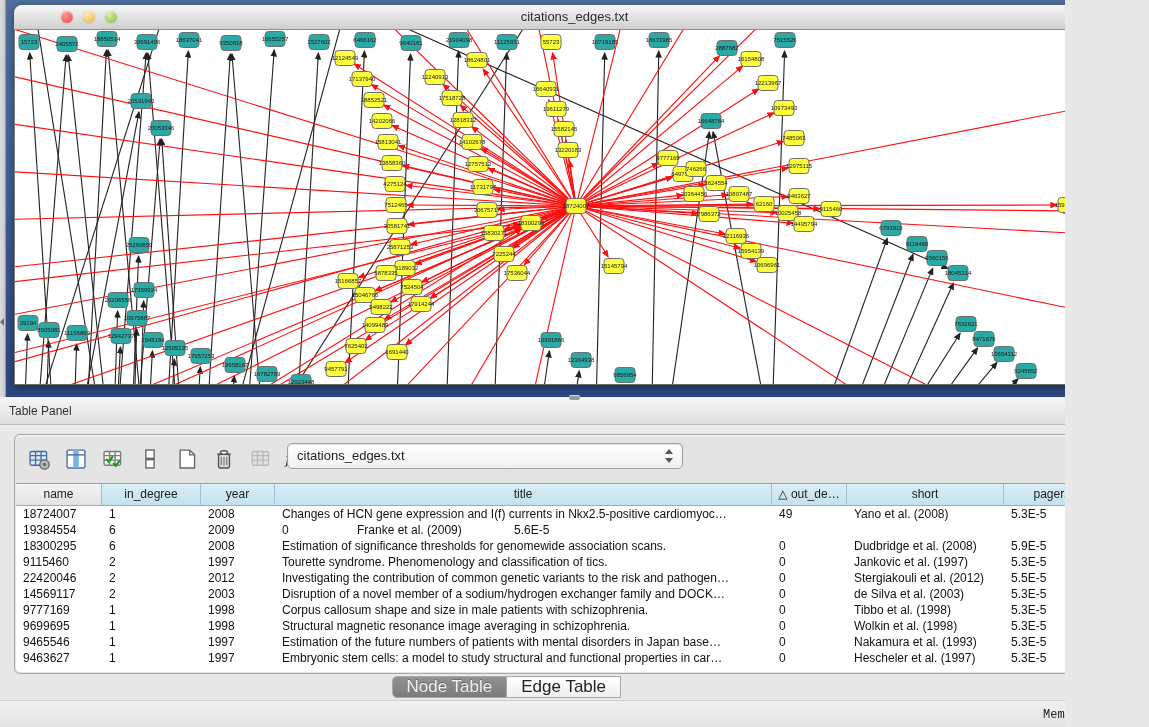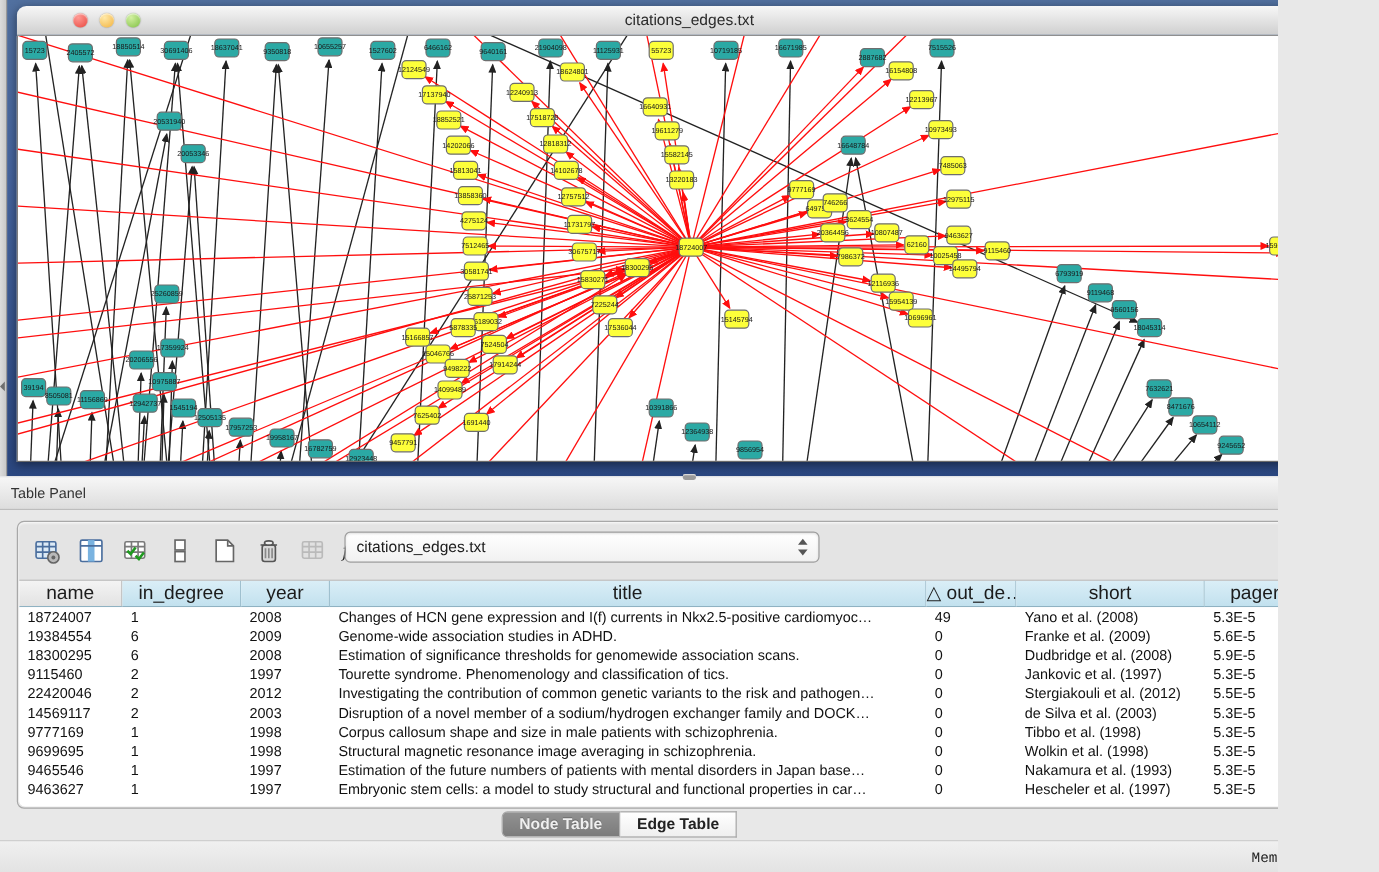--- a/index.html
+++ b/index.html
@@ -51,36 +51,36 @@
   .combo{position:absolute;left:272px;top:8px;width:394px;height:24px;background:linear-gradient(#ffffff,#f1f1f1);
     border:1px solid #9e9e9e;border-radius:5px;box-shadow:inset 0 1px 2px rgba(0,0,0,.12);}
   .combo-text{position:absolute;left:9px;top:4px;font-size:13px;color:#1d1d1d;}
   .combo-stepper{position:absolute;right:7px;top:3px;width:11px;height:18px;}
   .combo-stepper .up{position:absolute;left:1px;top:2px;width:0;height:0;border-left:4px solid transparent;border-right:4px solid transparent;border-bottom:5px solid #555;}
   .combo-stepper .down{position:absolute;left:1px;bottom:2px;width:0;height:0;border-left:4px solid transparent;border-right:4px solid transparent;border-top:5px solid #555;}
 
   .table-area{position:absolute;left:1px;top:48px;right:1px;bottom:1px;background:#ffffff;
     border-top:1px solid #9e9e9e;overflow:hidden;border-radius:0 0 5px 5px;}
   .thead{display:flex;height:22px;background:#fff;}
-  .th{height:22px;line-height:21px;text-align:center;font-size:16px;color:#1c1c1c;box-sizing:border-box;
+  .th{height:22px;line-height:21px;text-align:center;font-size:12px;color:#1c1c1c;box-sizing:border-box;
     background:linear-gradient(#daeef7,#c2e1ee);border-right:1px solid #9fc0cf;border-bottom:1px solid #8fb2c2;cursor:pointer;
     white-space:nowrap;overflow:hidden;}
   .th.c0{background:linear-gradient(#f4f4f4,#e2e2e2);border-right:1px solid #b8b8b8;}
   .tbody{position:absolute;left:0;top:22px;right:16px;bottom:0;background:#fff;}
   .tr{display:flex;height:16px;cursor:default;}
   .td{height:16px;line-height:16px;font-size:12px;color:#111;box-sizing:border-box;padding-left:7px;
     white-space:nowrap;overflow:hidden;}
   .c0{width:86px;}.c1{width:99px;}.c2{width:74px;}.c3{width:497px;}.c4{width:75px;}.c5{width:157px;}.c6{width:110px;}
   .vscroll{position:absolute;right:0;top:22px;bottom:0;width:16px;background:#f4f4f4;border-left:1px solid #d0d0d0;}
   .vthumb{position:absolute;left:2px;top:4px;width:11px;height:46px;border-radius:6px;
     background:linear-gradient(90deg,#cfcfcf,#a9a9a9);border:1px solid #9a9a9a;cursor:pointer;}
 
   .tabs-strip{position:absolute;left:0;top:279px;right:0;height:24px;display:flex;justify-content:center;}
-  .seg{height:20px;line-height:20px;padding:0 14px;font-size:13px;color:#222;cursor:pointer;
-    background:linear-gradient(#ffffff,#efefef);border:1px solid #a8a8a8;border-left:none;font-weight:bold;}
+  .seg{height:20px;line-height:20px;padding:0 14px;font-size:17px;color:#222;cursor:pointer;
+    background:linear-gradient(#ffffff,#efefef);border:1px solid #a8a8a8;border-left:none;}
   .seg:first-child{border-radius:5px 0 0 5px;border-left:1px solid #a8a8a8;}
   .seg:last-child{border-radius:0 5px 5px 0;margin-top:28px;}
   .seg.sel{background:linear-gradient(#929292,#7b7b7b);color:#efefef;text-shadow:0 -1px 0 rgba(0,0,0,.25);}
 
   
   .statusbar{position:absolute;left:0;top:700px;width:1149px;height:27px;background:linear-gradient(#f0f0f0,#e2e2e2);
     border-top:1px solid #cfcfcf;}
   .mem{position:absolute;right:34px;top:7px;font-size:12px;color:#222;font-family:Liberation Mono, monospace;}
   .mem-dot{position:absolute;right:12px;top:6px;width:13px;height:13px;border-radius:50%;
     background:radial-gradient(circle at 35% 30%,#8fe87f,#2eb832);border:1px solid #1f8a24;}
@@ -841,21 +841,20 @@
               <div class="td c2">2008</div>
               <div class="td c3">Changes of HCN gene expression and I(f) currents in Nkx2.5-positive cardiomyoc…</div>
               <div class="td c4">49</div>
               <div class="td c5">Yano et al. (2008)</div>
               <div class="td c6">5.3E-5</div>
             </div>
             <div class="tr">
               <div class="td c0">19384554</div>
               <div class="td c1">6</div>
               <div class="td c2">2009</div>
-              <div class="td c3">Genome-wide association studies in ADHD.</div>
               <div class="td c4">0</div>
               <div class="td c5">Franke et al. (2009)</div>
               <div class="td c6">5.6E-5</div>
             </div>
             <div class="tr">
               <div class="td c0">18300295</div>
               <div class="td c1">6</div>
               <div class="td c2">2008</div>
               <div class="td c3">Estimation of significance thresholds for genomewide association scans.</div>
               <div class="td c4">0</div>

